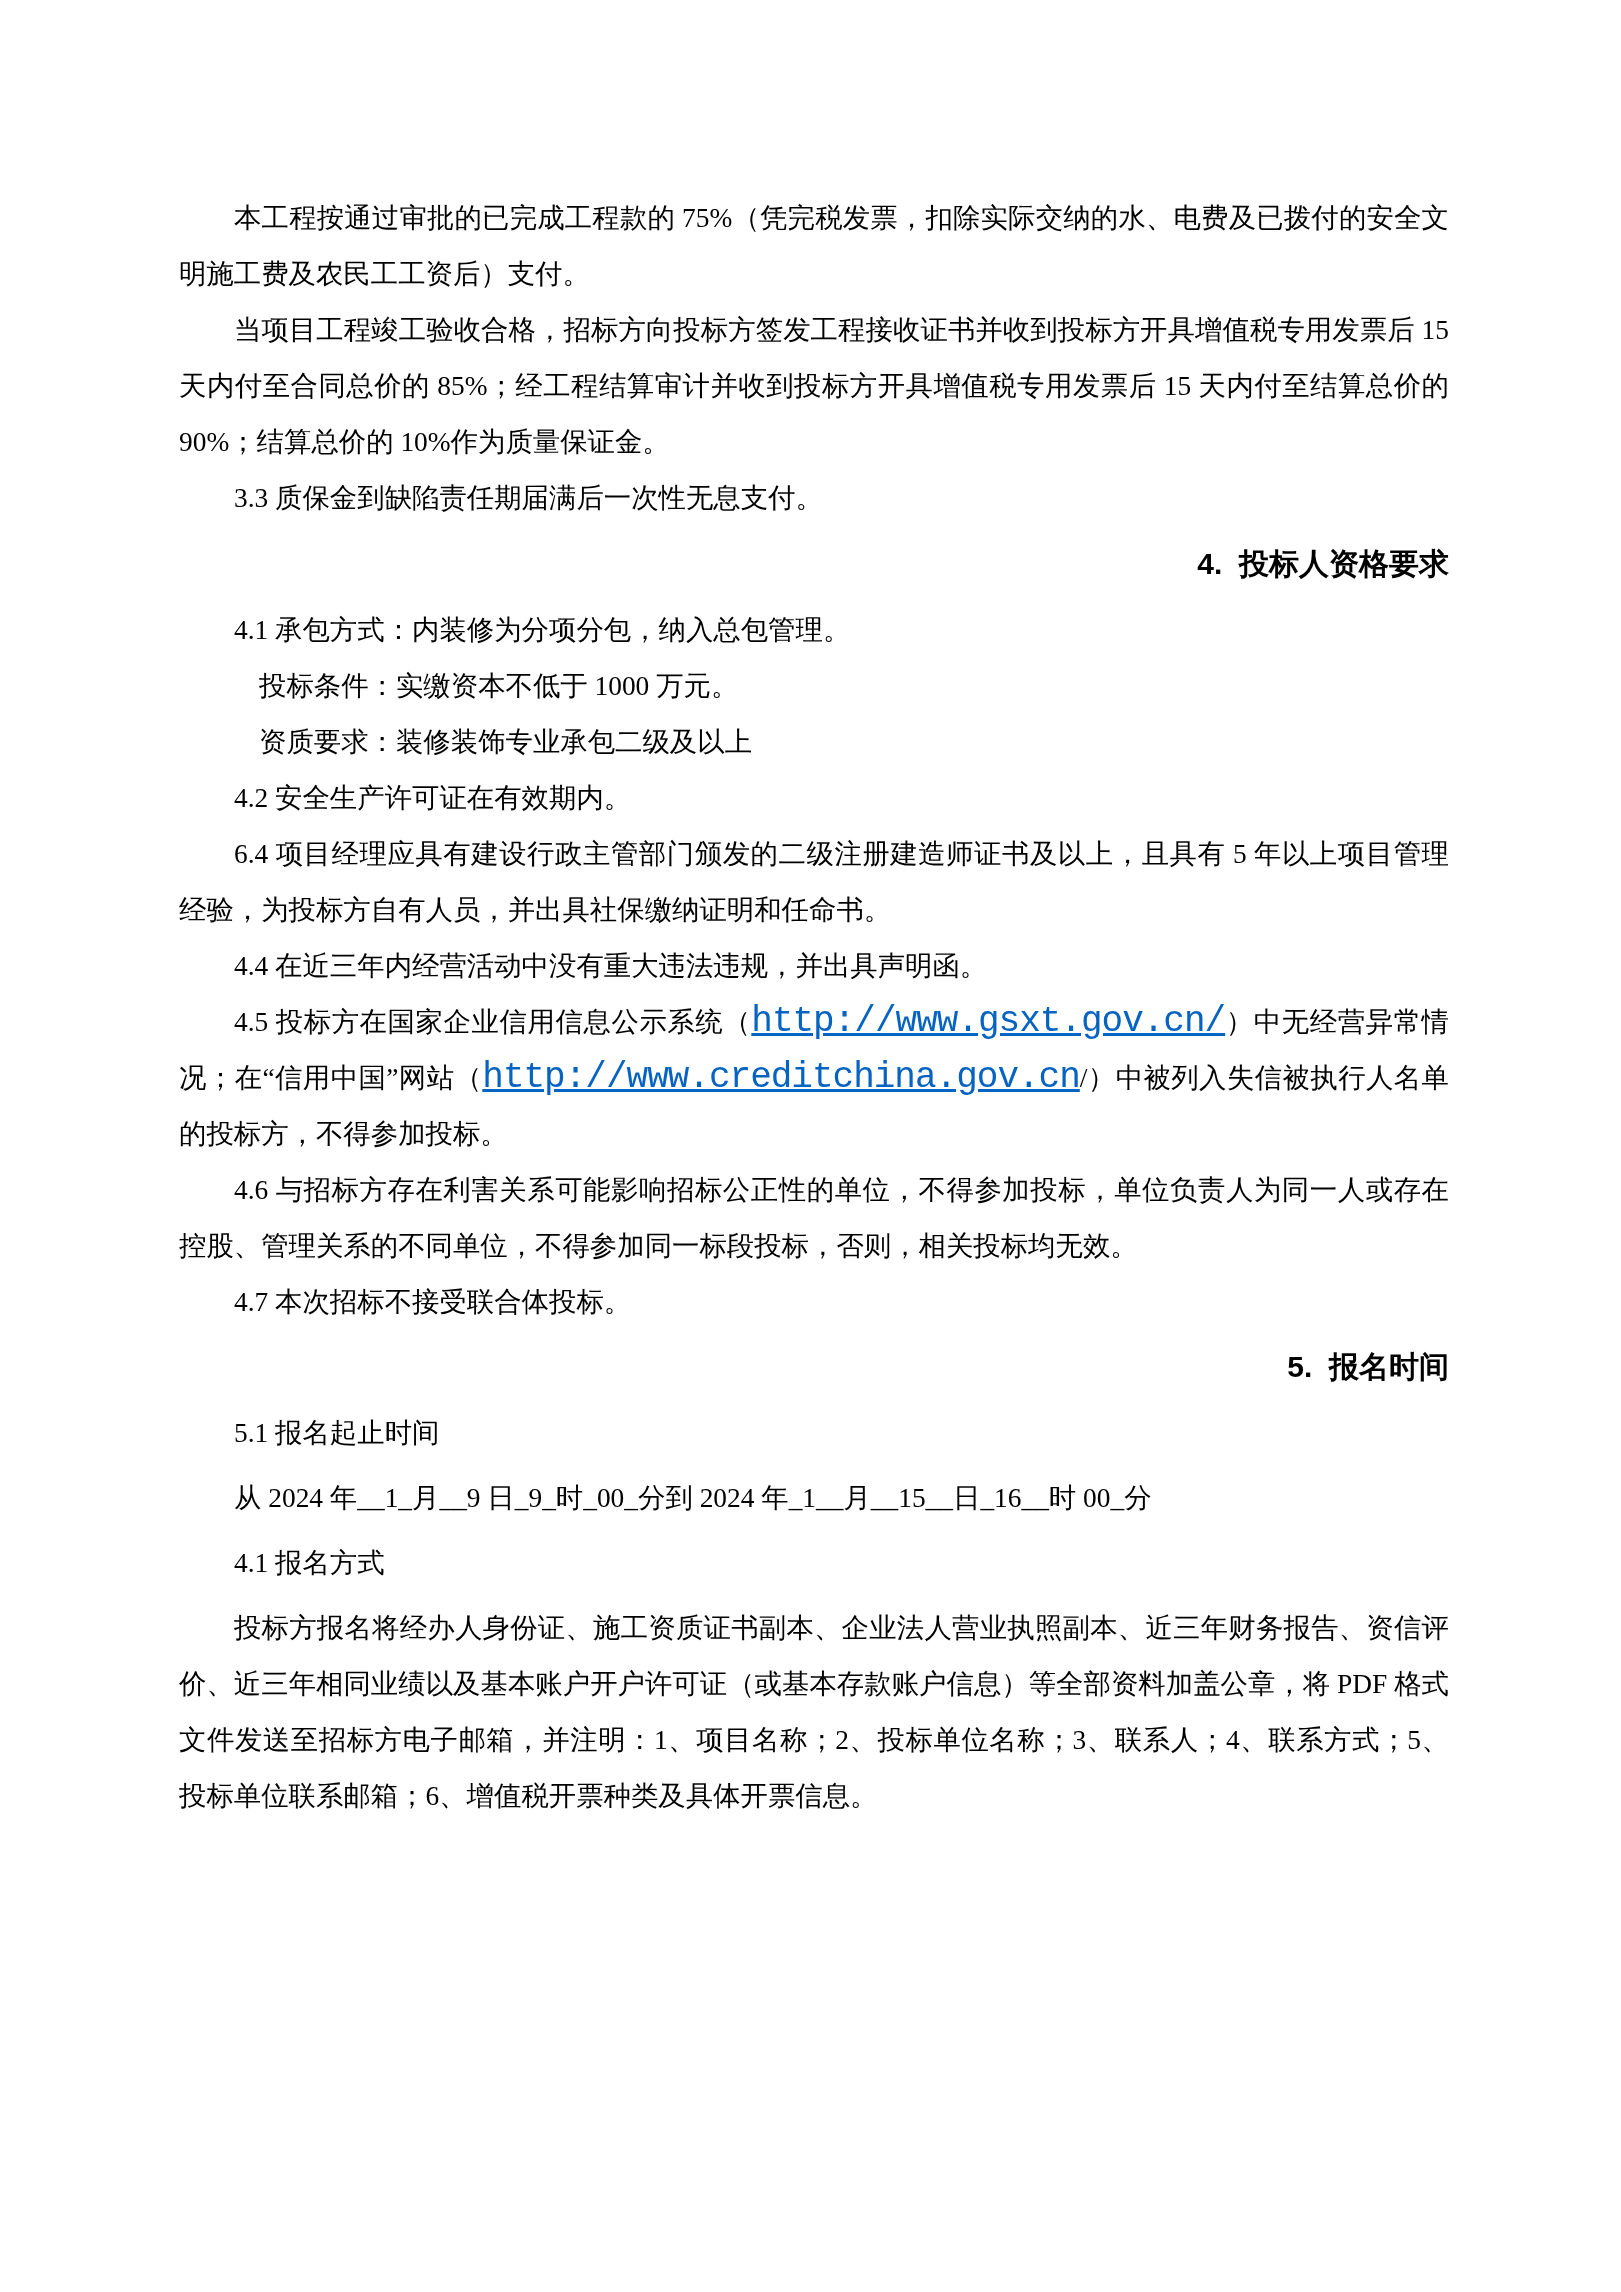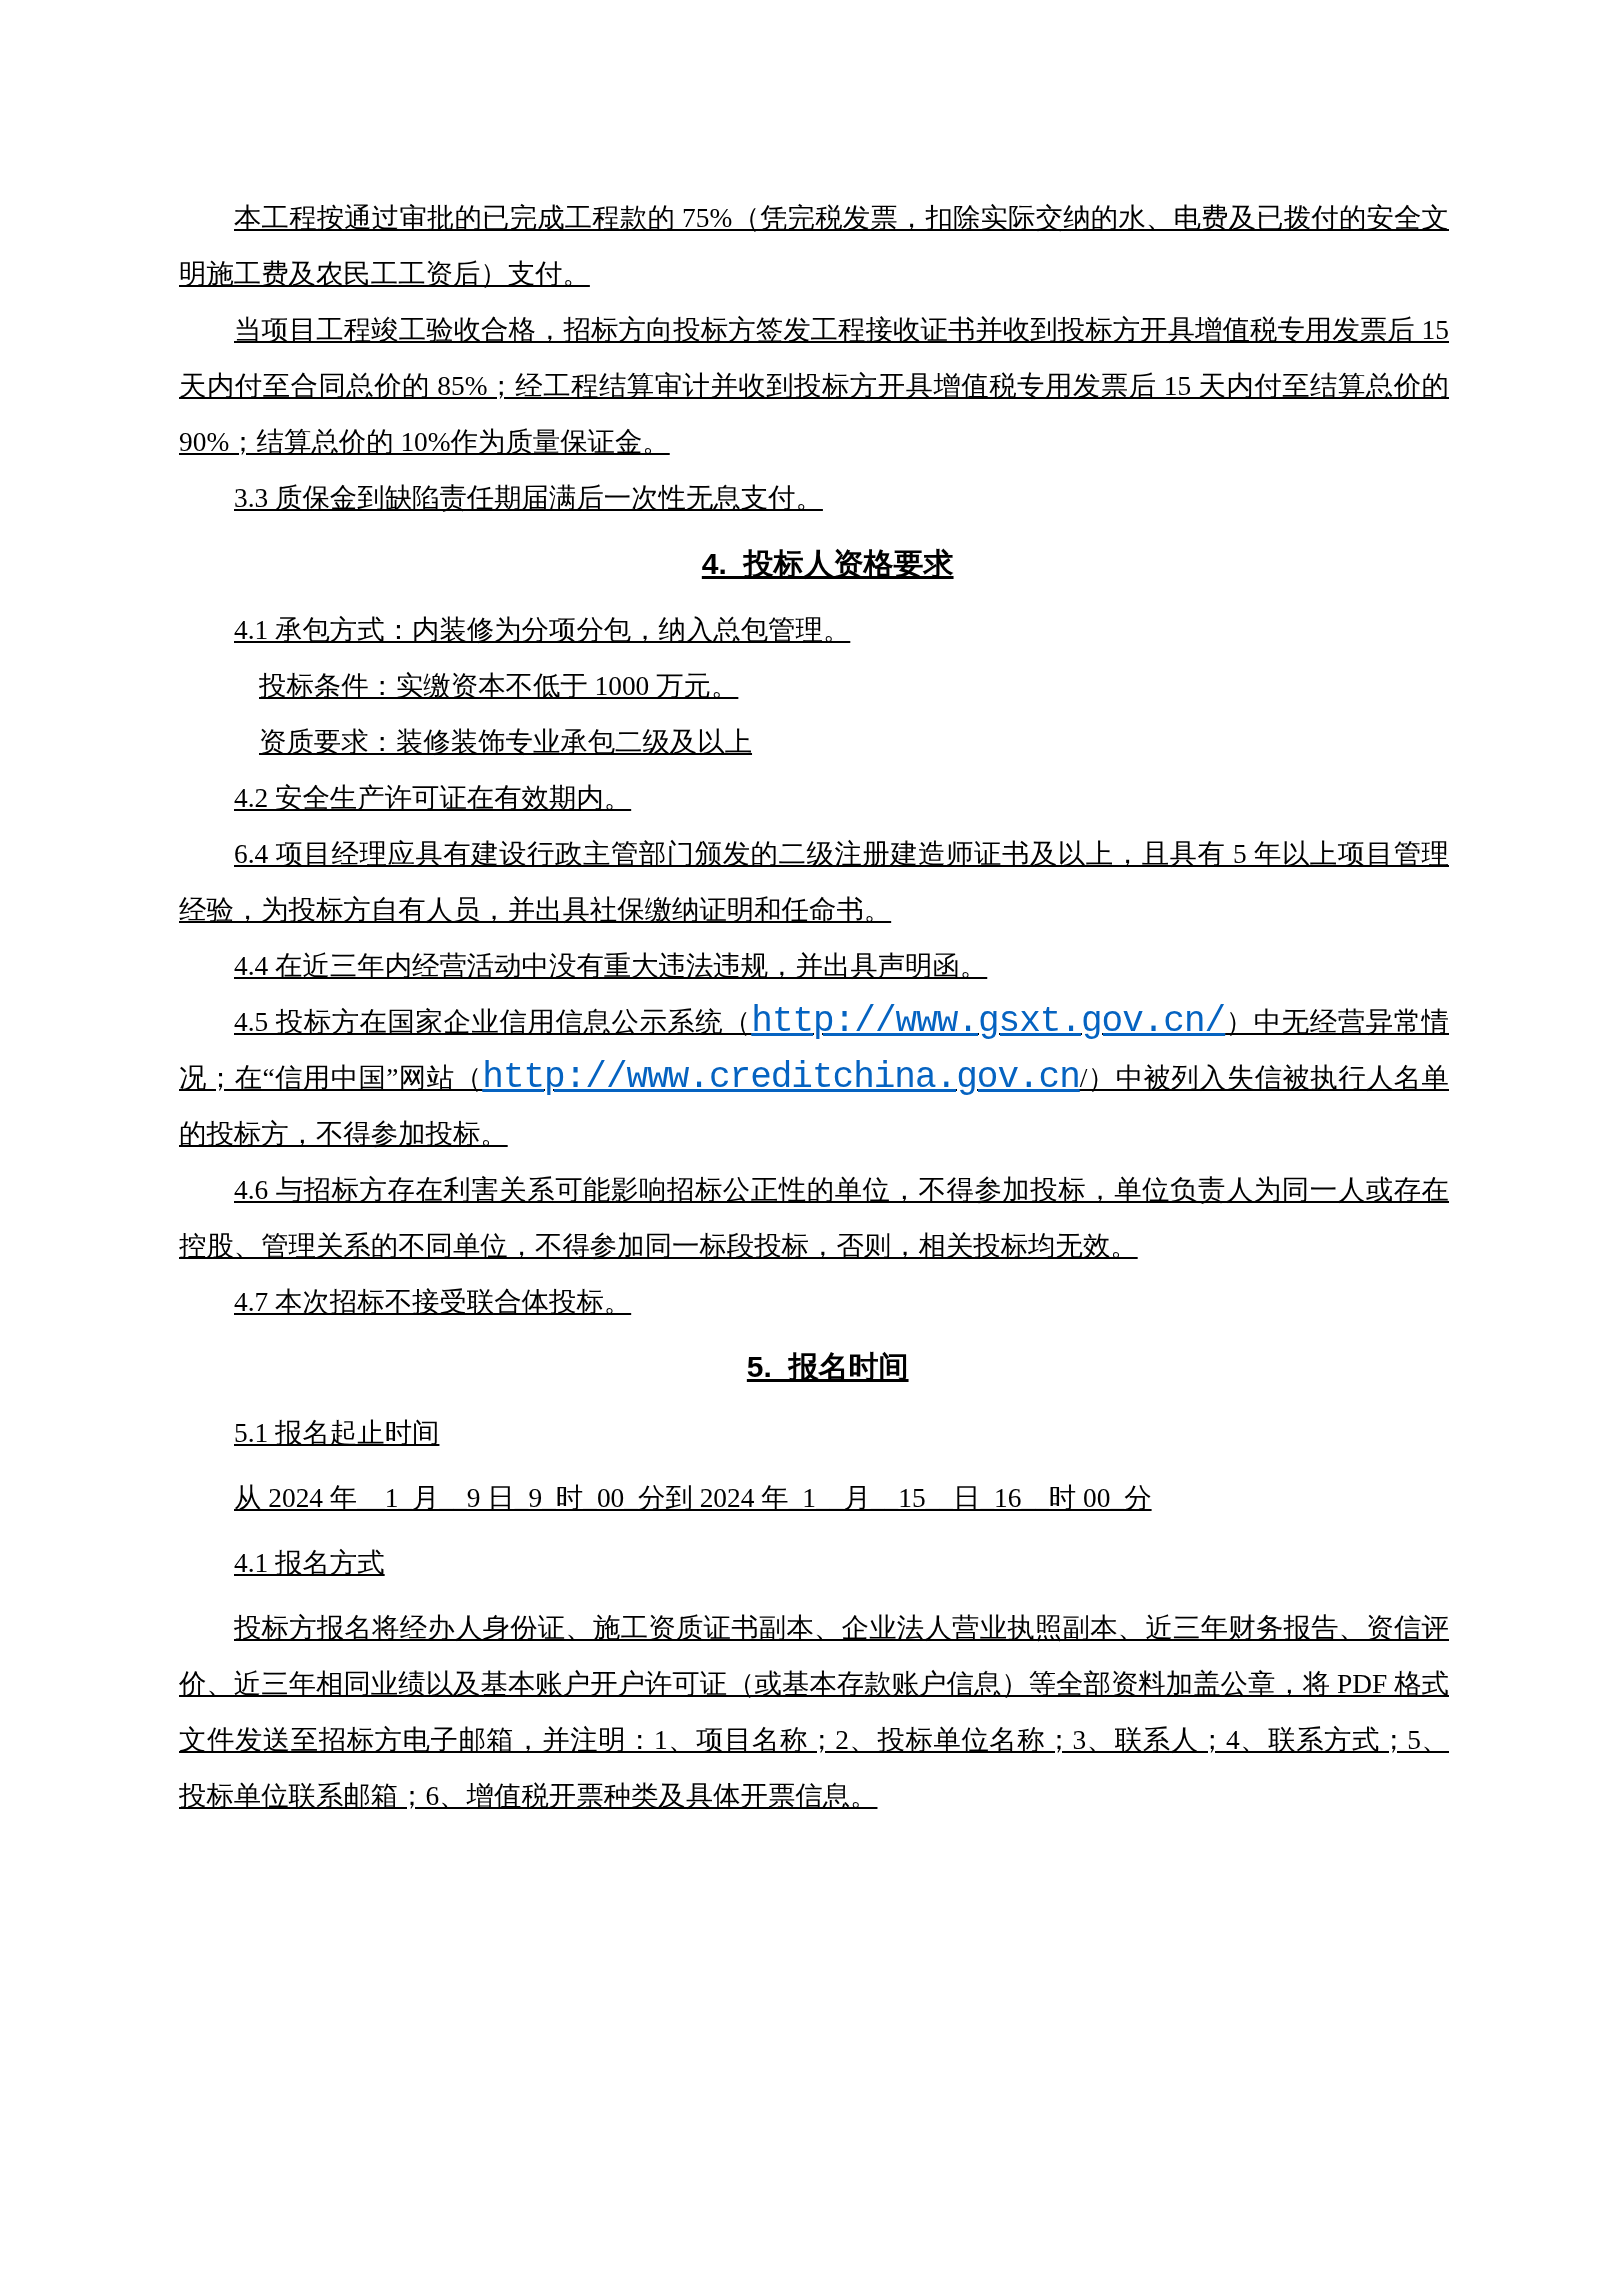--- a/index.html
+++ b/index.html
@@ -16,34 +16,33 @@
     position:absolute;
     left:179px; top:190px;
     width:1270px;
   }
   .content p {
     margin:0;
     font-size:27.4px;
     line-height:56px;
     text-align:justify;
     word-break:break-word;
-    text-decoration:underline;
   }
   p.body      { text-indent:55px; }
   p.body-sp   { text-indent:55px; margin-bottom:8.8px; }
   p.sub       { text-indent:80px; }
   p.heading {
     font-family:"Liberation Sans","DejaVu Sans",sans-serif;
     font-weight:bold;
     font-size:30px;
     line-height:56px;
     text-indent:27.4px;
     margin:9.8px 0 9.8px 0;
     white-space:pre-wrap;
-    text-align:center;
+    text-align:right;
   }
   a.doc-link {
     color:var(--link-color,#0563C1);
     text-decoration:underline;
     font-family:"Liberation Mono","DejaVu Sans Mono",monospace;
     font-size:36px;
     letter-spacing:-1px;
   }
   span.seg { }
 </style>

